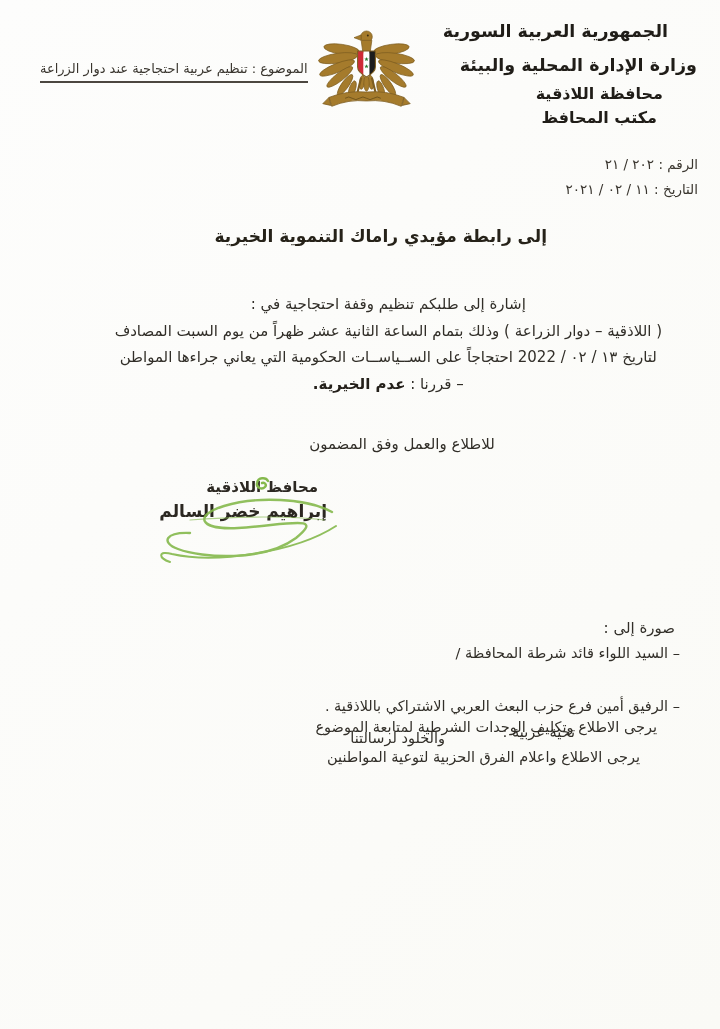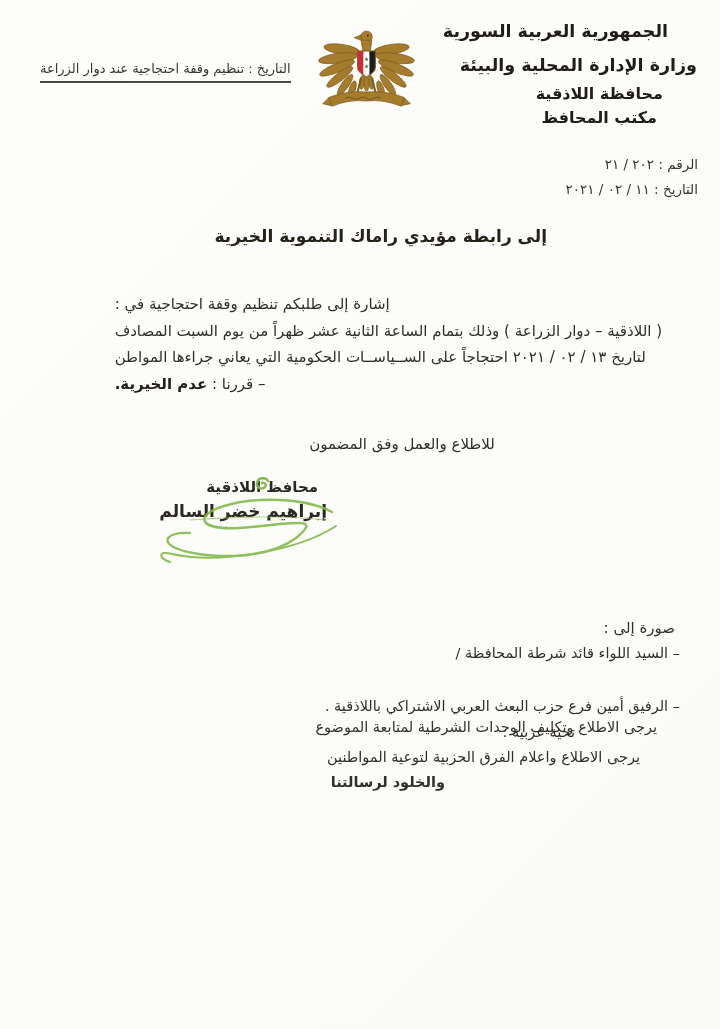--- a/index.html
+++ b/index.html
@@ -26,21 +26,21 @@
   
   .refnum  { right:22px; top:156px; font-size:13.5px; color:#39352e; }
   .refdate { right:22px; top:181px; font-size:13.5px; color:#39352e; }
 
   
   .addressee { left:215px; top:226px; width:332px; text-align:center;
                font-size:17px; font-weight:bold; color:#262219; }
 
   
   .body-block { right:58px; top:291px; font-size:15px; line-height:26.5px;
-                text-align:left; color:#312e28; }
+                text-align:center; color:#312e28; }
   .body-block > div { direction:rtl; unicode-bidi:plaintext; white-space:nowrap; }
   .decision-emph { font-weight:bold; color:#24201a; }
 
   
   .directive { left:272px; top:435px; width:260px; text-align:center;
                font-size:15px; color:#312e28; }
 
   
   .sig-title { right:402px; top:478px; font-size:15px; font-weight:bold; color:#2c2822; }
   .sig-name  { right:393px; top:501px; font-size:17px; font-weight:bold; color:#2b2721; }
@@ -48,30 +48,30 @@
   .sig-swirl { left:146px; top:496px; width:198px; height:74px; }
 
   
   .cp { font-size:14.5px; color:#322f29; }
   .cp-heading { right:45px;  top:619px; font-size:15px; }
   .cp-item1   { right:40px;  top:645px;margin-left:40px; }
   .cp-note1   { right:63px;  top:671px;margin-top:48px; }
   .cp-item2   { right:40px;  top:698px; }
   .cp-salut   { right:145px; top:724px;margin-left:36px; }
   .cp-note2a  { right:80px;  top:749px; }
-  .cp-note2b  { right:275px; top:774px;font-weight:bold; }
+  .cp-note2b  { right:275px; top:730px; }
 
   .emblem { left:313px; top:26px; width:107px; height:100px; }
 </style>
 </head>
 <body>
 
 <div class="page">
 
-  <div class="abs rtl subject">التاريخ : تنظيم وقفة احتجاجية عند دوار الزراعة</div>
+  <div class="abs rtl subject">الموضوع : تنظيم عربية احتجاجية عند دوار الزراعة</div>
 
   <div class="abs emblem">
     <svg viewBox="0 0 120 112" width="107" height="100">
       <g fill="#a57b2c" stroke="#7d5d20" stroke-width="0.8">
 
         <ellipse cx="88" cy="26" rx="20" ry="5.5" transform="rotate(-8 88 26)"></ellipse>
         <ellipse cx="92" cy="36" rx="22" ry="5.5" transform="rotate(8 92 36)"></ellipse>
         <ellipse cx="93" cy="47" rx="21" ry="5" transform="rotate(22 93 47)"></ellipse>
         <ellipse cx="90" cy="57" rx="18" ry="4.5" transform="rotate(38 90 57)"></ellipse>
         <ellipse cx="84" cy="66" rx="14" ry="4" transform="rotate(55 84 66)"></ellipse>
@@ -126,21 +126,21 @@
   <div class="abs rtl hl hl4">مكتب المحافظ</div>
 
   <div class="abs rtl refnum">الرقم :  ٢٠٢ / ٢١</div>
   <div class="abs rtl refdate">التاريخ : ١١ / ٠٢ / ٢٠٢١</div>
 
   <div class="abs rtl addressee">إلى رابطة مؤيدي راماك التنموية الخيرية</div>
 
   <div class="abs body-block">
     <div>إشارة إلى طلبكم تنظيم وقفة احتجاجية في :</div>
     <div>( اللاذقية – دوار الزراعة ) وذلك بتمام الساعة الثانية عشر ظهراً من يوم السبت المصادف</div>
-    <div>لتاريخ ١٣ / ٠٢ / ٢٠٢١ احتجاجاً على الســياســات الحكومية التي يعاني جراءها المواطن</div>
+    <div>لتاريخ ١٣ / ٠٢ / 2022 احتجاجاً على الســياســات الحكومية التي يعاني جراءها المواطن</div>
     <div><span>– قررنا : </span><span class="decision-emph">عدم الخيرية.</span></div>
   </div>
 
   <div class="abs rtl directive">للاطلاع والعمل وفق المضمون</div>
 
   <div class="abs rtl sig-title">محافظ اللاذقية</div>
   <div class="abs sig-mark">
     <svg viewBox="0 0 18 18" width="18" height="18">
       <path d="M15,6 C13,2 5,2 4,8 C3,13 9,15 12,12 C14,10 12,7 9,8" fill="none" stroke="#85b94d" stroke-width="2.4" stroke-linecap="round"></path>
     </svg>

